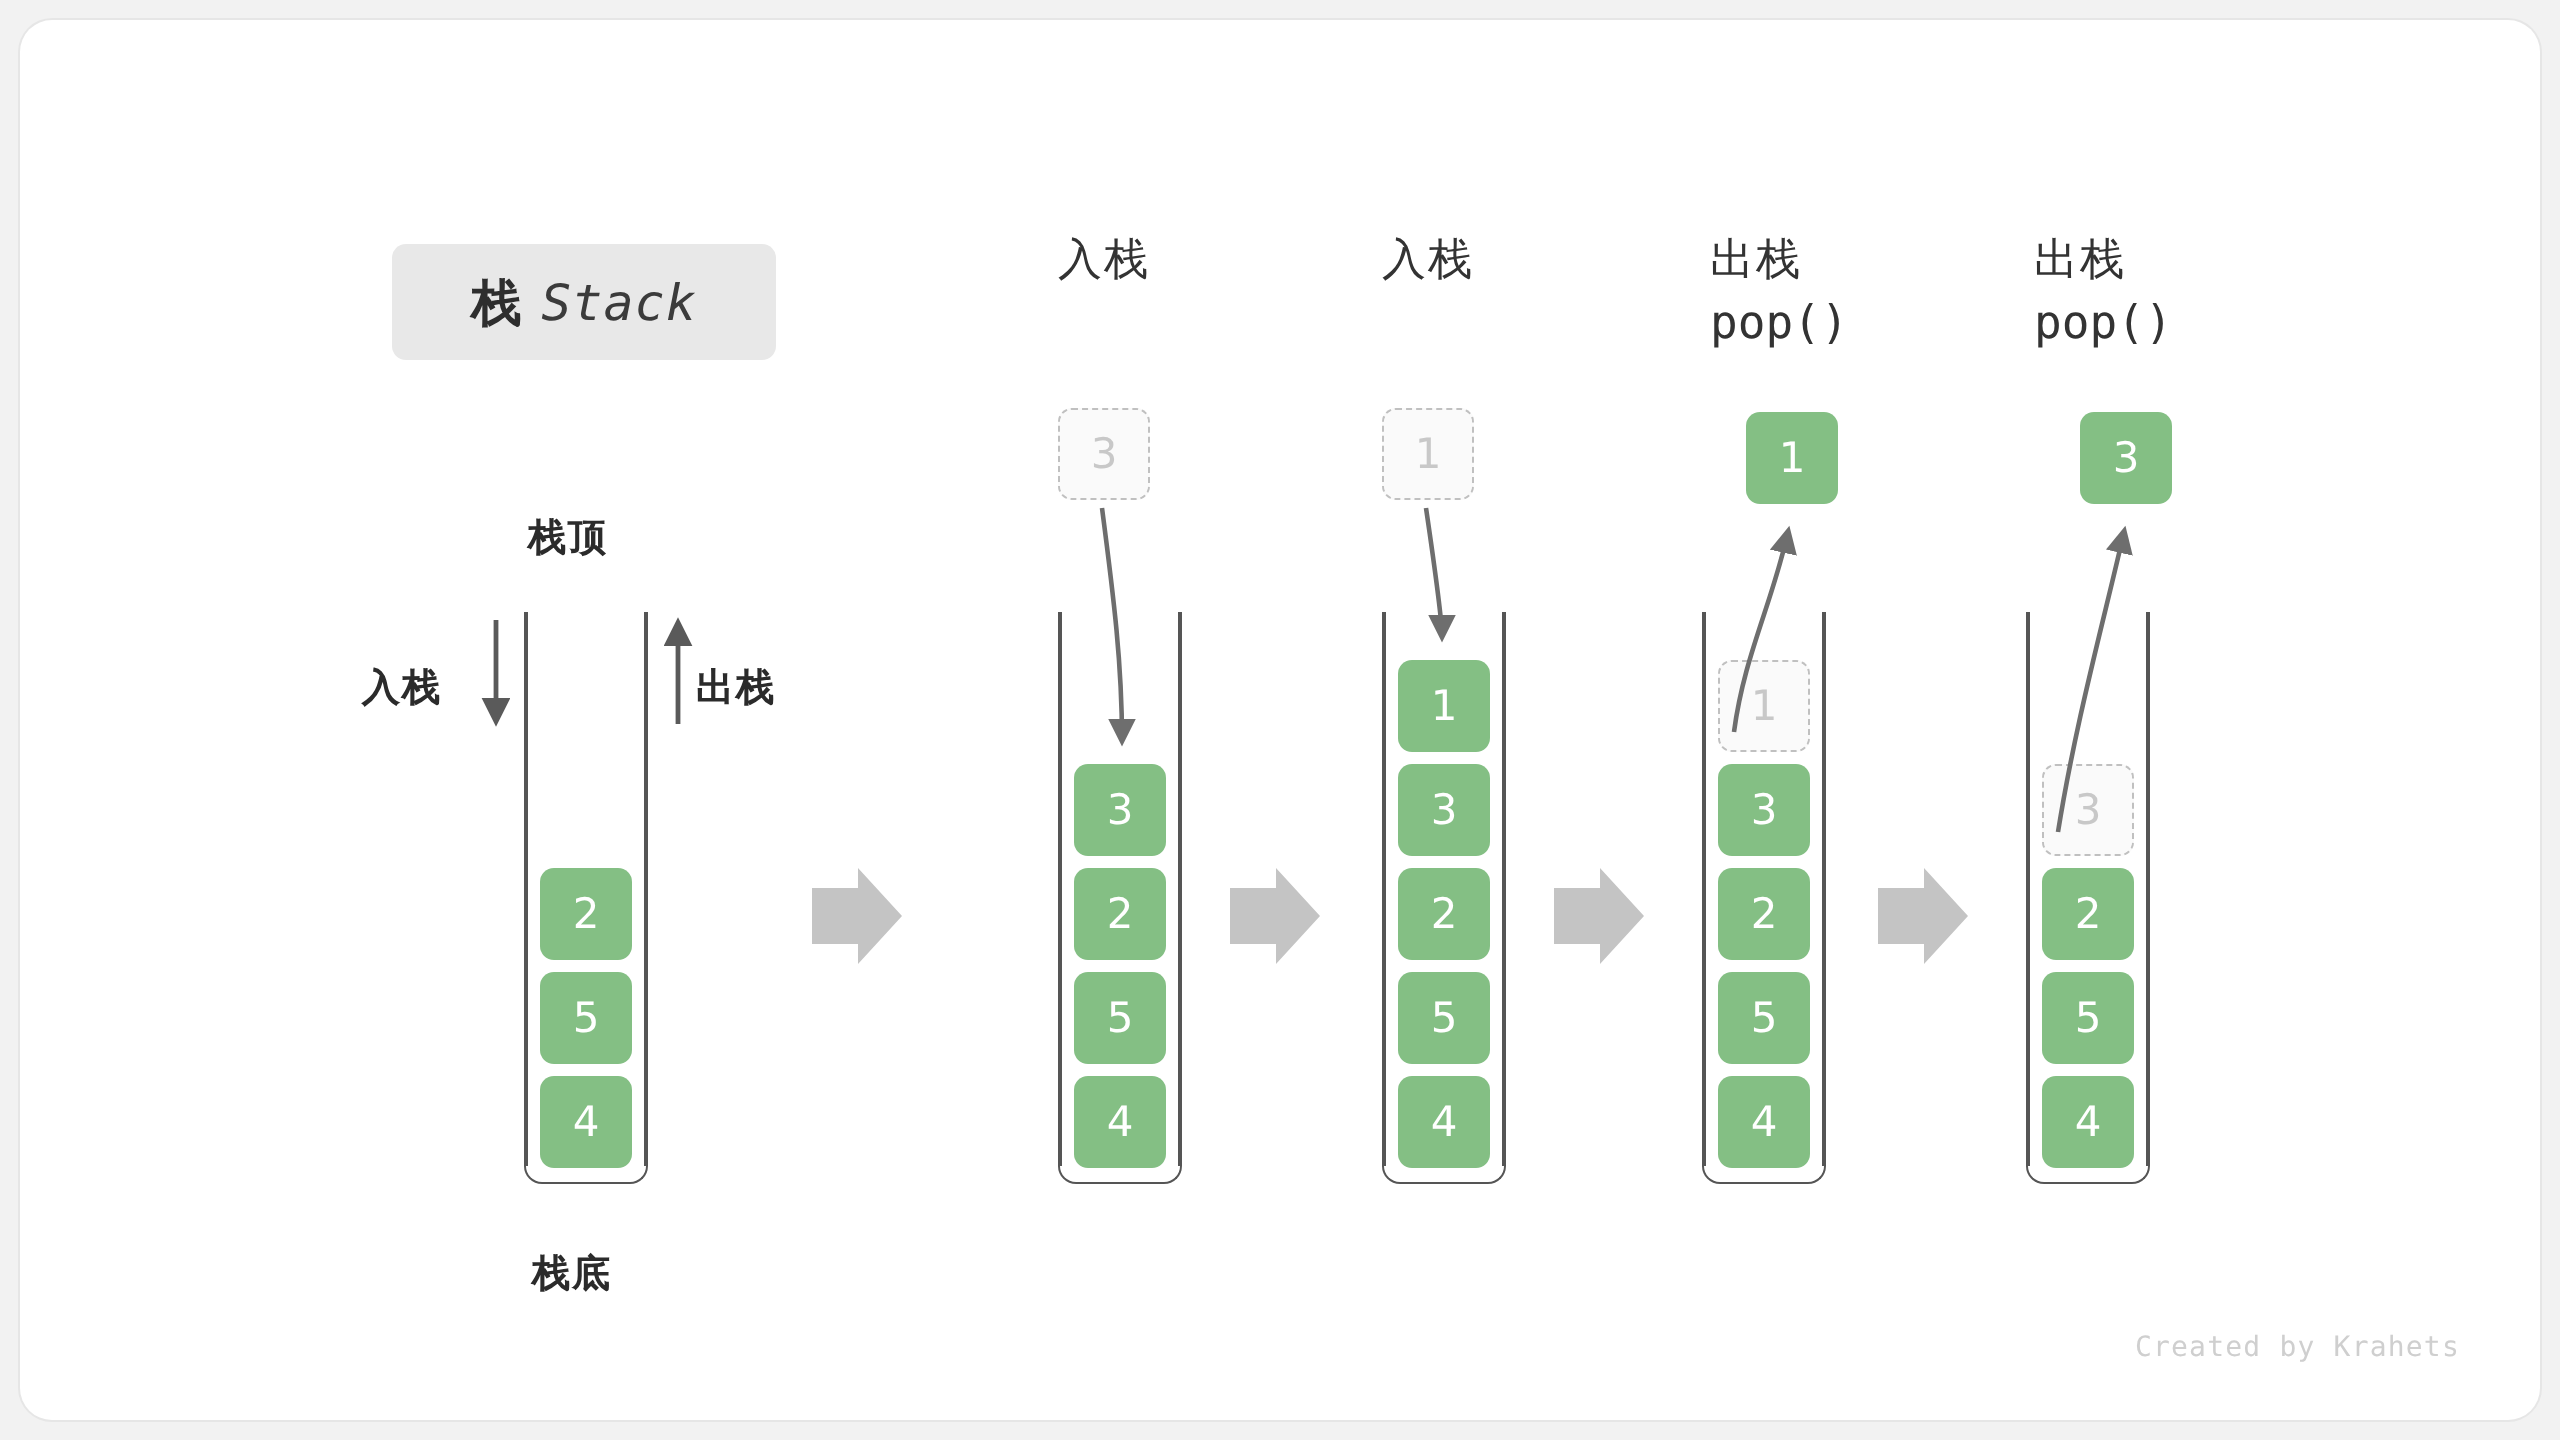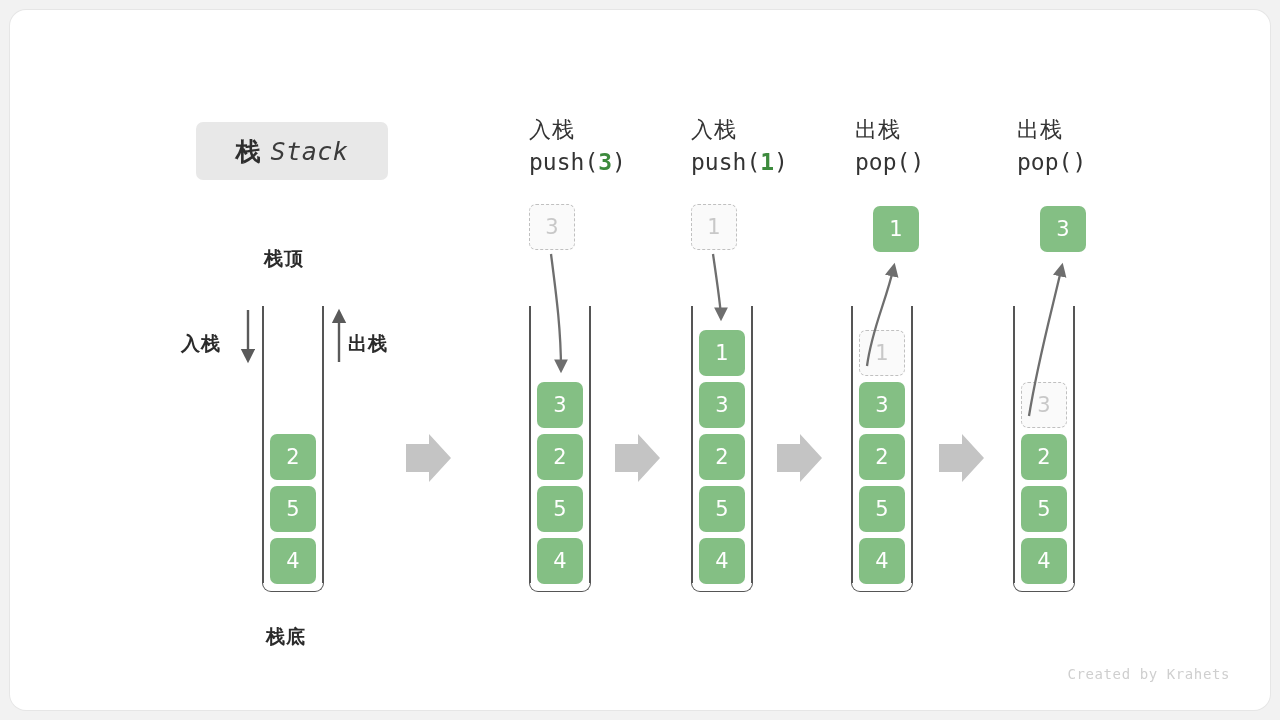--- a/index.html
+++ b/index.html
@@ -180,33 +180,31 @@
 <body>
 
 <div id="canvas">
   <div class="card">
 
     <div class="title-badge">
       <span class="t-cjk">栈</span>
       <span class="t-en">Stack</span>
     </div>
 
-    <div class="cjk-bold" style="left:254px; top:236px;">栈顶</div>
+    <div class="cjk-bold" style="left:254px; top:246px;">栈顶</div>
     <div class="cjk-bold" style="left:256px; top:614px;">栈底</div>
     <div class="cjk-bold" style="left:171px; top:321px;">入栈</div>
     <div class="cjk-bold" style="left:338px; top:321px;">出栈</div>
 
     <div class="col-head" style="left:519px;">
       <span class="hd-cjk">入栈</span>
-      <span class="hd-code"><span>push(</span><span class="arg">3</span><span>)</span></span>
     </div>
 
     <div class="col-head" style="left:681px;">
       <span class="hd-cjk">入栈</span>
-      <span class="hd-code"><span>push(</span><span class="arg">1</span><span>)</span></span>
     </div>
 
     <div class="col-head" style="left:845px;">
       <span class="hd-cjk">出栈</span>
       <span class="hd-code"><span>pop(</span><span class="arg"></span><span>)</span></span>
     </div>
 
     <div class="col-head" style="left:1007px;">
       <span class="hd-cjk">出栈</span>
       <span class="hd-code"><span>pop(</span><span class="arg"></span><span>)</span></span>

